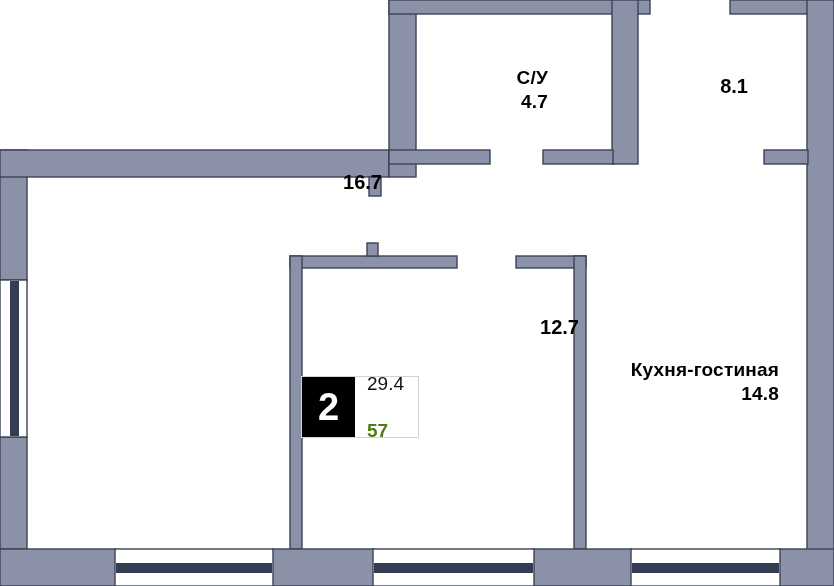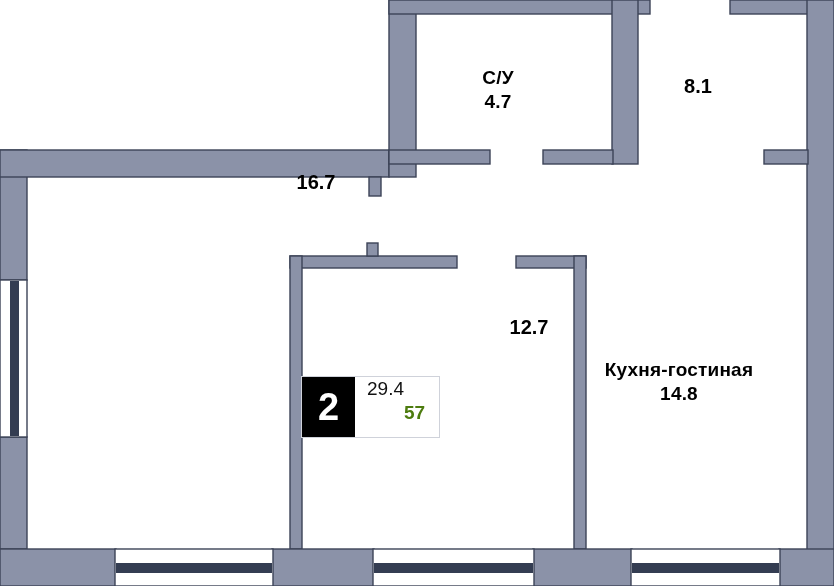--- a/index.html
+++ b/index.html
@@ -36,21 +36,21 @@
     fill: #ffffff;
     stroke: #3c4357;
     stroke-width: 1.4;
   }
   .window-bar {
     fill: #343d52;
     stroke: none;
   }
   .room-label {
     position: absolute;
-    text-align: center;
+    text-align: right;
     color: #000000;
     line-height: 1.28;
     white-space: nowrap;
     user-select: none;
   }
   .room-name {
     font-size: 19px;
     font-weight: 700;
     letter-spacing: 0.2px;
   }
@@ -81,21 +81,21 @@
     width: 53px;
     display: flex;
     align-items: center;
     justify-content: center;
     font-size: 38px;
     font-weight: 700;
     line-height: 1;
   }
   #areas-box {
     display: flex;
-    flex-direction: row;
+    flex-direction: column;
     justify-content: center;
     padding: 0 14px 0 12px;
     background: #ffffff;
   }
   #total-area-value {
     font-size: 19px;
     font-weight: 500;
     color: #111111;
     line-height: 1.22;
   }
@@ -160,21 +160,21 @@
     <rect class="window-bar" x="116" y="563" width="156" height="10"></rect>
 
     <rect class="window-frame" x="373" y="549" width="161" height="37"></rect>
     <rect class="window-bar" x="374" y="563" width="159" height="10"></rect>
 
     <rect class="window-frame" x="631" y="549" width="149" height="37"></rect>
     <rect class="window-bar" x="632" y="563" width="147" height="10"></rect>
 
   </svg>
 
-  <div class="room-label" style="left:266px; top:170px; width:100px;">
+  <div class="room-label" style="left:282px; top:170px; width:100px;">
     <div class="area-only">16.7</div>
   </div>
 
   <div class="room-label" style="left:448px; top:66px; width:100px;">
     <div class="room-name">С/У</div>
     <div class="room-area">4.7</div>
   </div>
 
   <div class="room-label" style="left:648px; top:74px; width:100px;">
     <div class="area-only">8.1</div>

